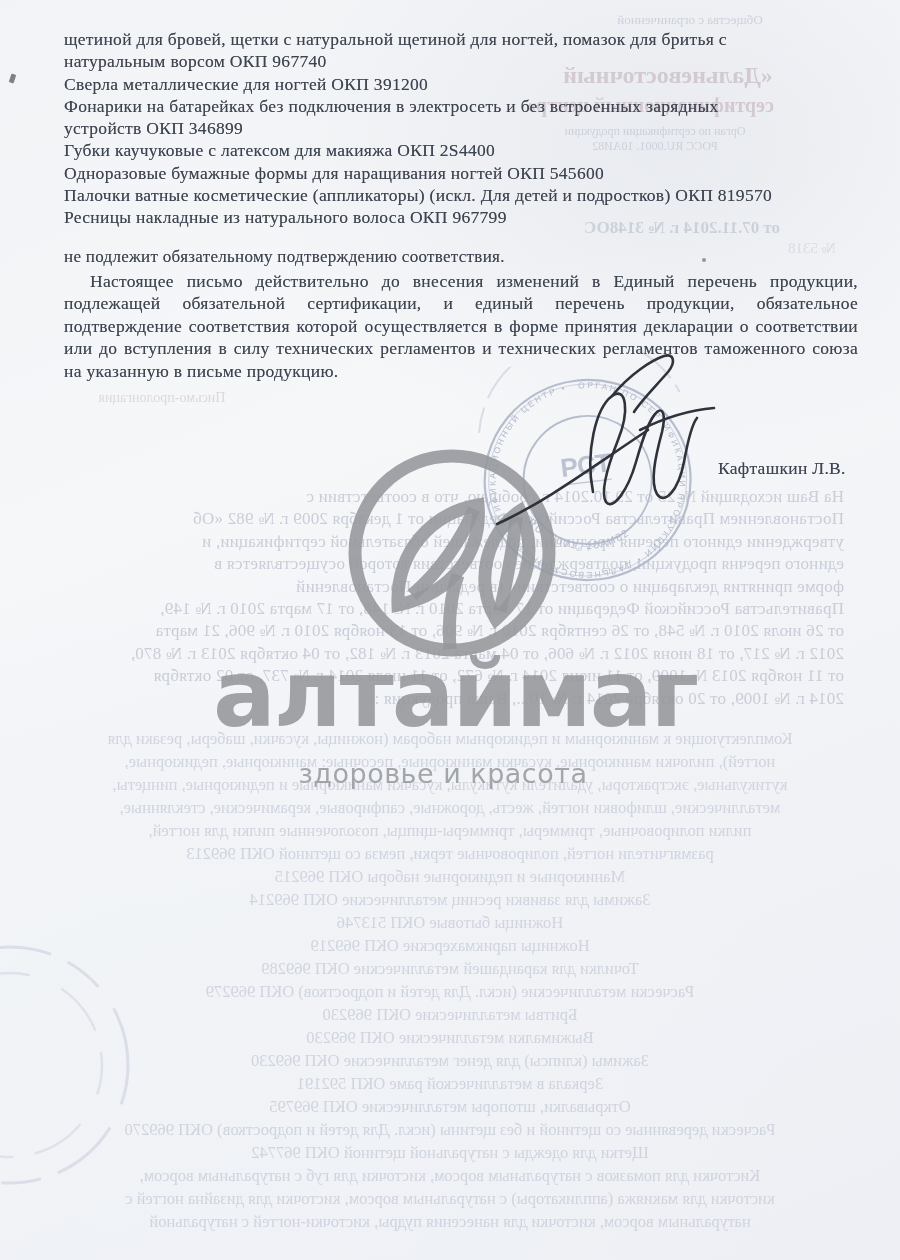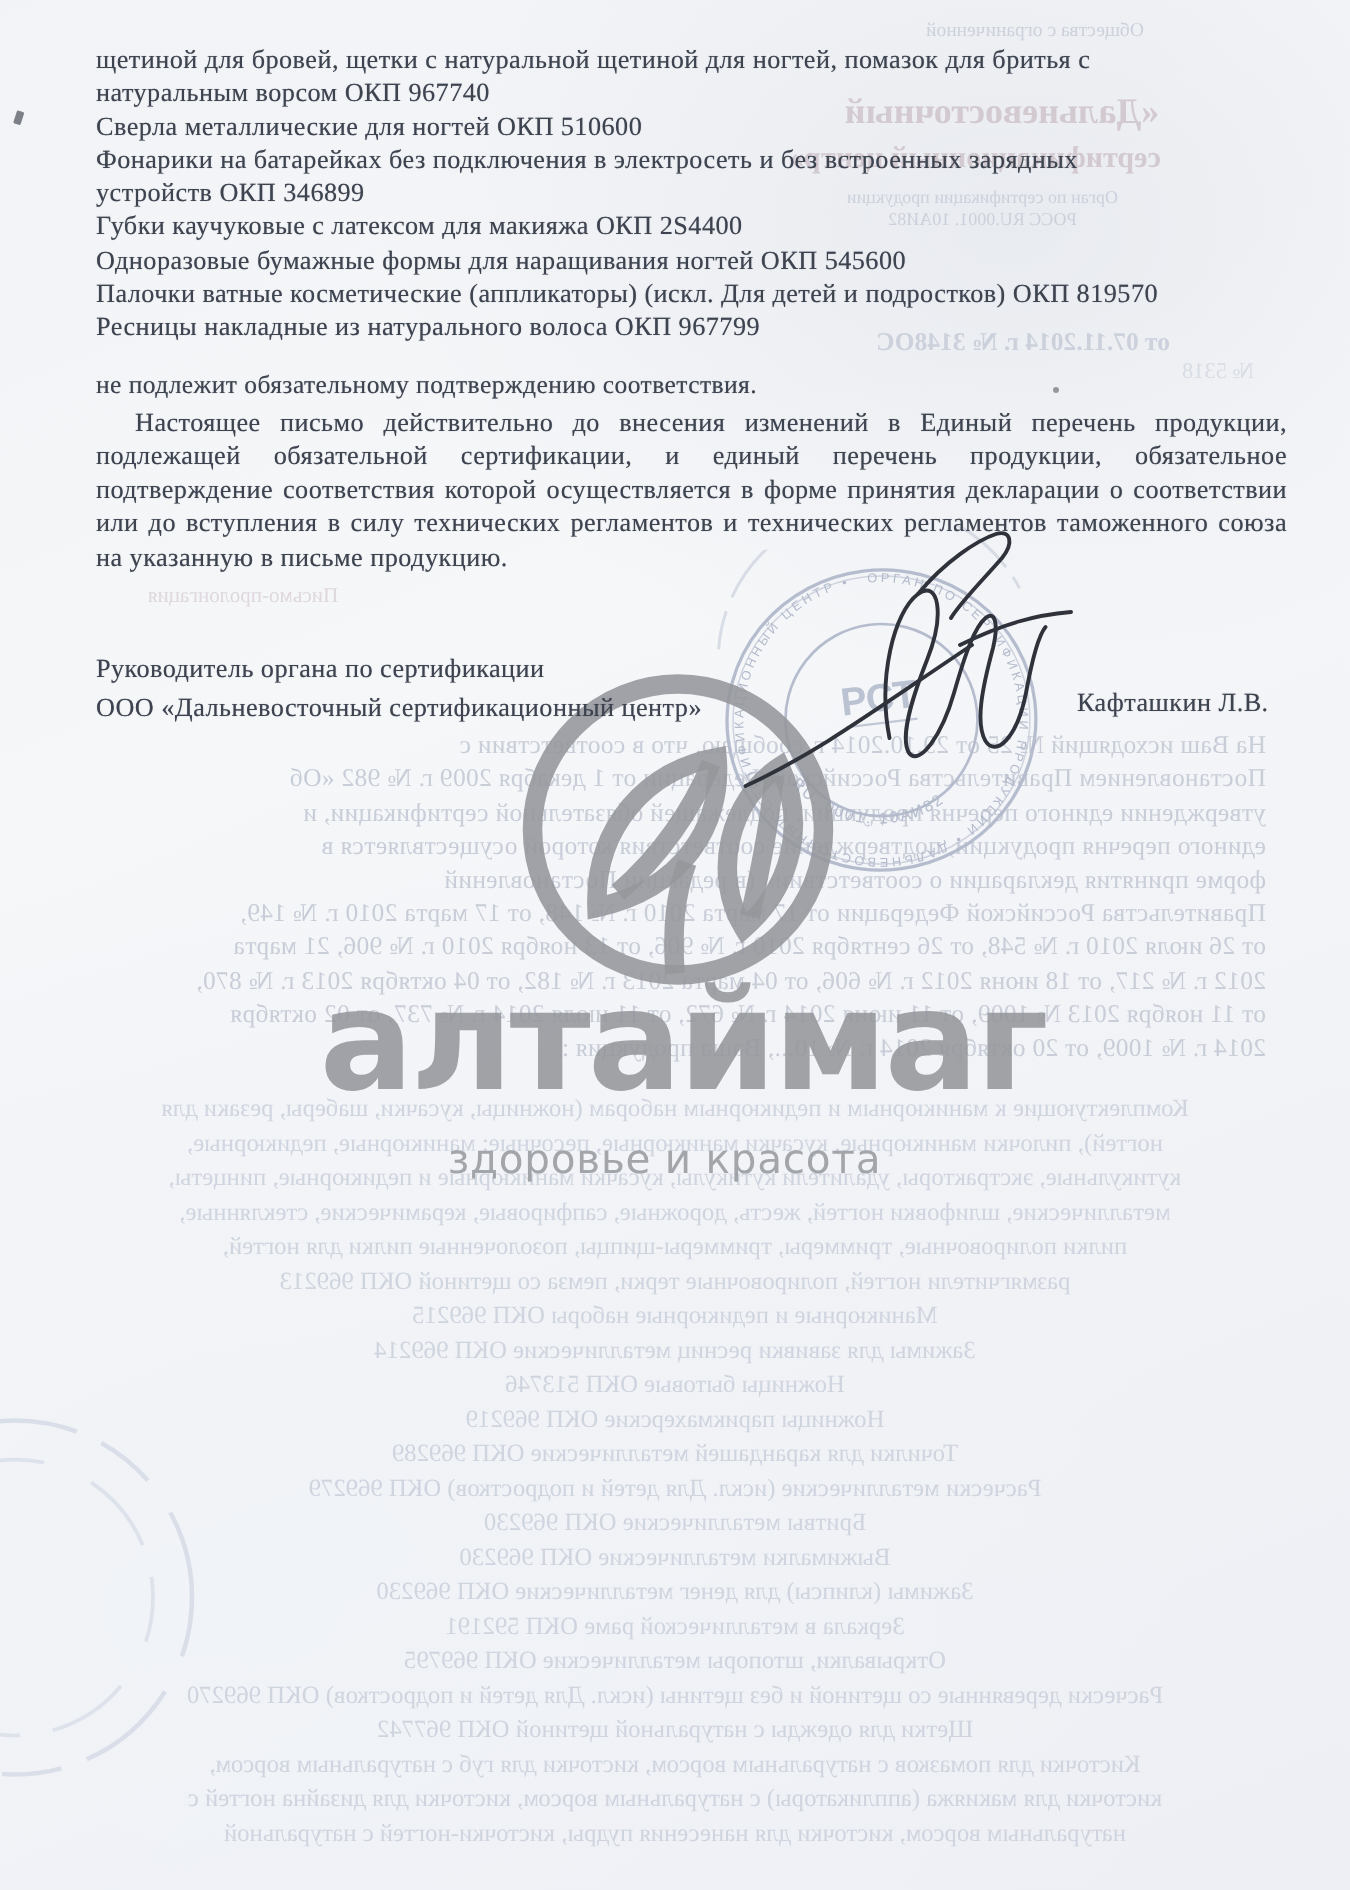--- a/index.html
+++ b/index.html
@@ -131,37 +131,33 @@
       <path d="M154,164 C162,128 168,96 170,70"></path>
       <path d="M104,202 C102,172 104,150 112,128"></path>
     </g>
   </svg>
   <div class="wm-brand">алтаймаг</div>
   <div class="wm-tagline">здоровье и красота</div>
 
   <div class="toplist ink">
       <div class="tl-line">щетиной для бровей, щетки с натуральной щетиной для ногтей, помазок для бритья с</div>
       <div class="tl-line">натуральным ворсом ОКП 967740</div>
-      <div class="tl-line">Сверла металлические для ногтей ОКП 510600</div>
+      <div class="tl-line">Сверла металлические для ногтей ОКП 391200</div>
       <div class="tl-line">Фонарики на батарейках без подключения в электросеть и без встроенных зарядных</div>
       <div class="tl-line">устройств ОКП 346899</div>
       <div class="tl-line">Губки каучуковые с латексом для макияжа ОКП 2S4400</div>
       <div class="tl-line">Одноразовые бумажные формы для наращивания ногтей ОКП 545600</div>
       <div class="tl-line">Палочки ватные косметические (аппликаторы) (искл. Для детей и подростков) ОКП 819570</div>
       <div class="tl-line">Ресницы накладные из натурального волоса ОКП 967799</div>
     </div>
 
   <div class="statement ink">не подлежит обязательному подтверждению соответствия.</div>
 
   <div class="paragraph ink">Настоящее письмо действительно до внесения изменений в Единый перечень продукции, подлежащей обязательной сертификации, и единый перечень продукции, обязательное подтверждение соответствия которой осуществляется в форме принятия декларации о соответствии или до вступления в силу технических регламентов и технических регламентов таможенного союза на указанную в письме продукцию.</div>
 
-  <div class="sig-role ink">
-    <div>Руководитель органа по сертификации</div>
-    <div>ООО «Дальневосточный сертификационный центр»</div>
-  </div>
   <div class="sig-name ink">Кафташкин Л.В.</div>
 
   <svg class="signature-svg" width="280" height="220" viewBox="0 0 280 220">
     <g fill="none" stroke="#2f323a" stroke-width="2.6" stroke-linecap="round" stroke-linejoin="round">
       <path d="M27,176 C75,154 115,124 178,82"></path>
       <path d="M123,144 C115,104 126,60 142,48 C156,38 160,62 148,92 C137,120 130,144 136,154 C143,163 158,142 166,114 C174,86 180,70 187,64 C193,59 196,67 192,84 C185,110 180,134 187,146 C194,157 208,144 214,114 C218,92 222,76 227,70"></path>
       <path d="M142,48 C160,26 182,12 194,8 C204,5 206,14 198,24 C184,40 170,54 164,64"></path>
       <path d="M170,82 C198,68 220,62 244,60"></path>
     </g>
   </svg>

